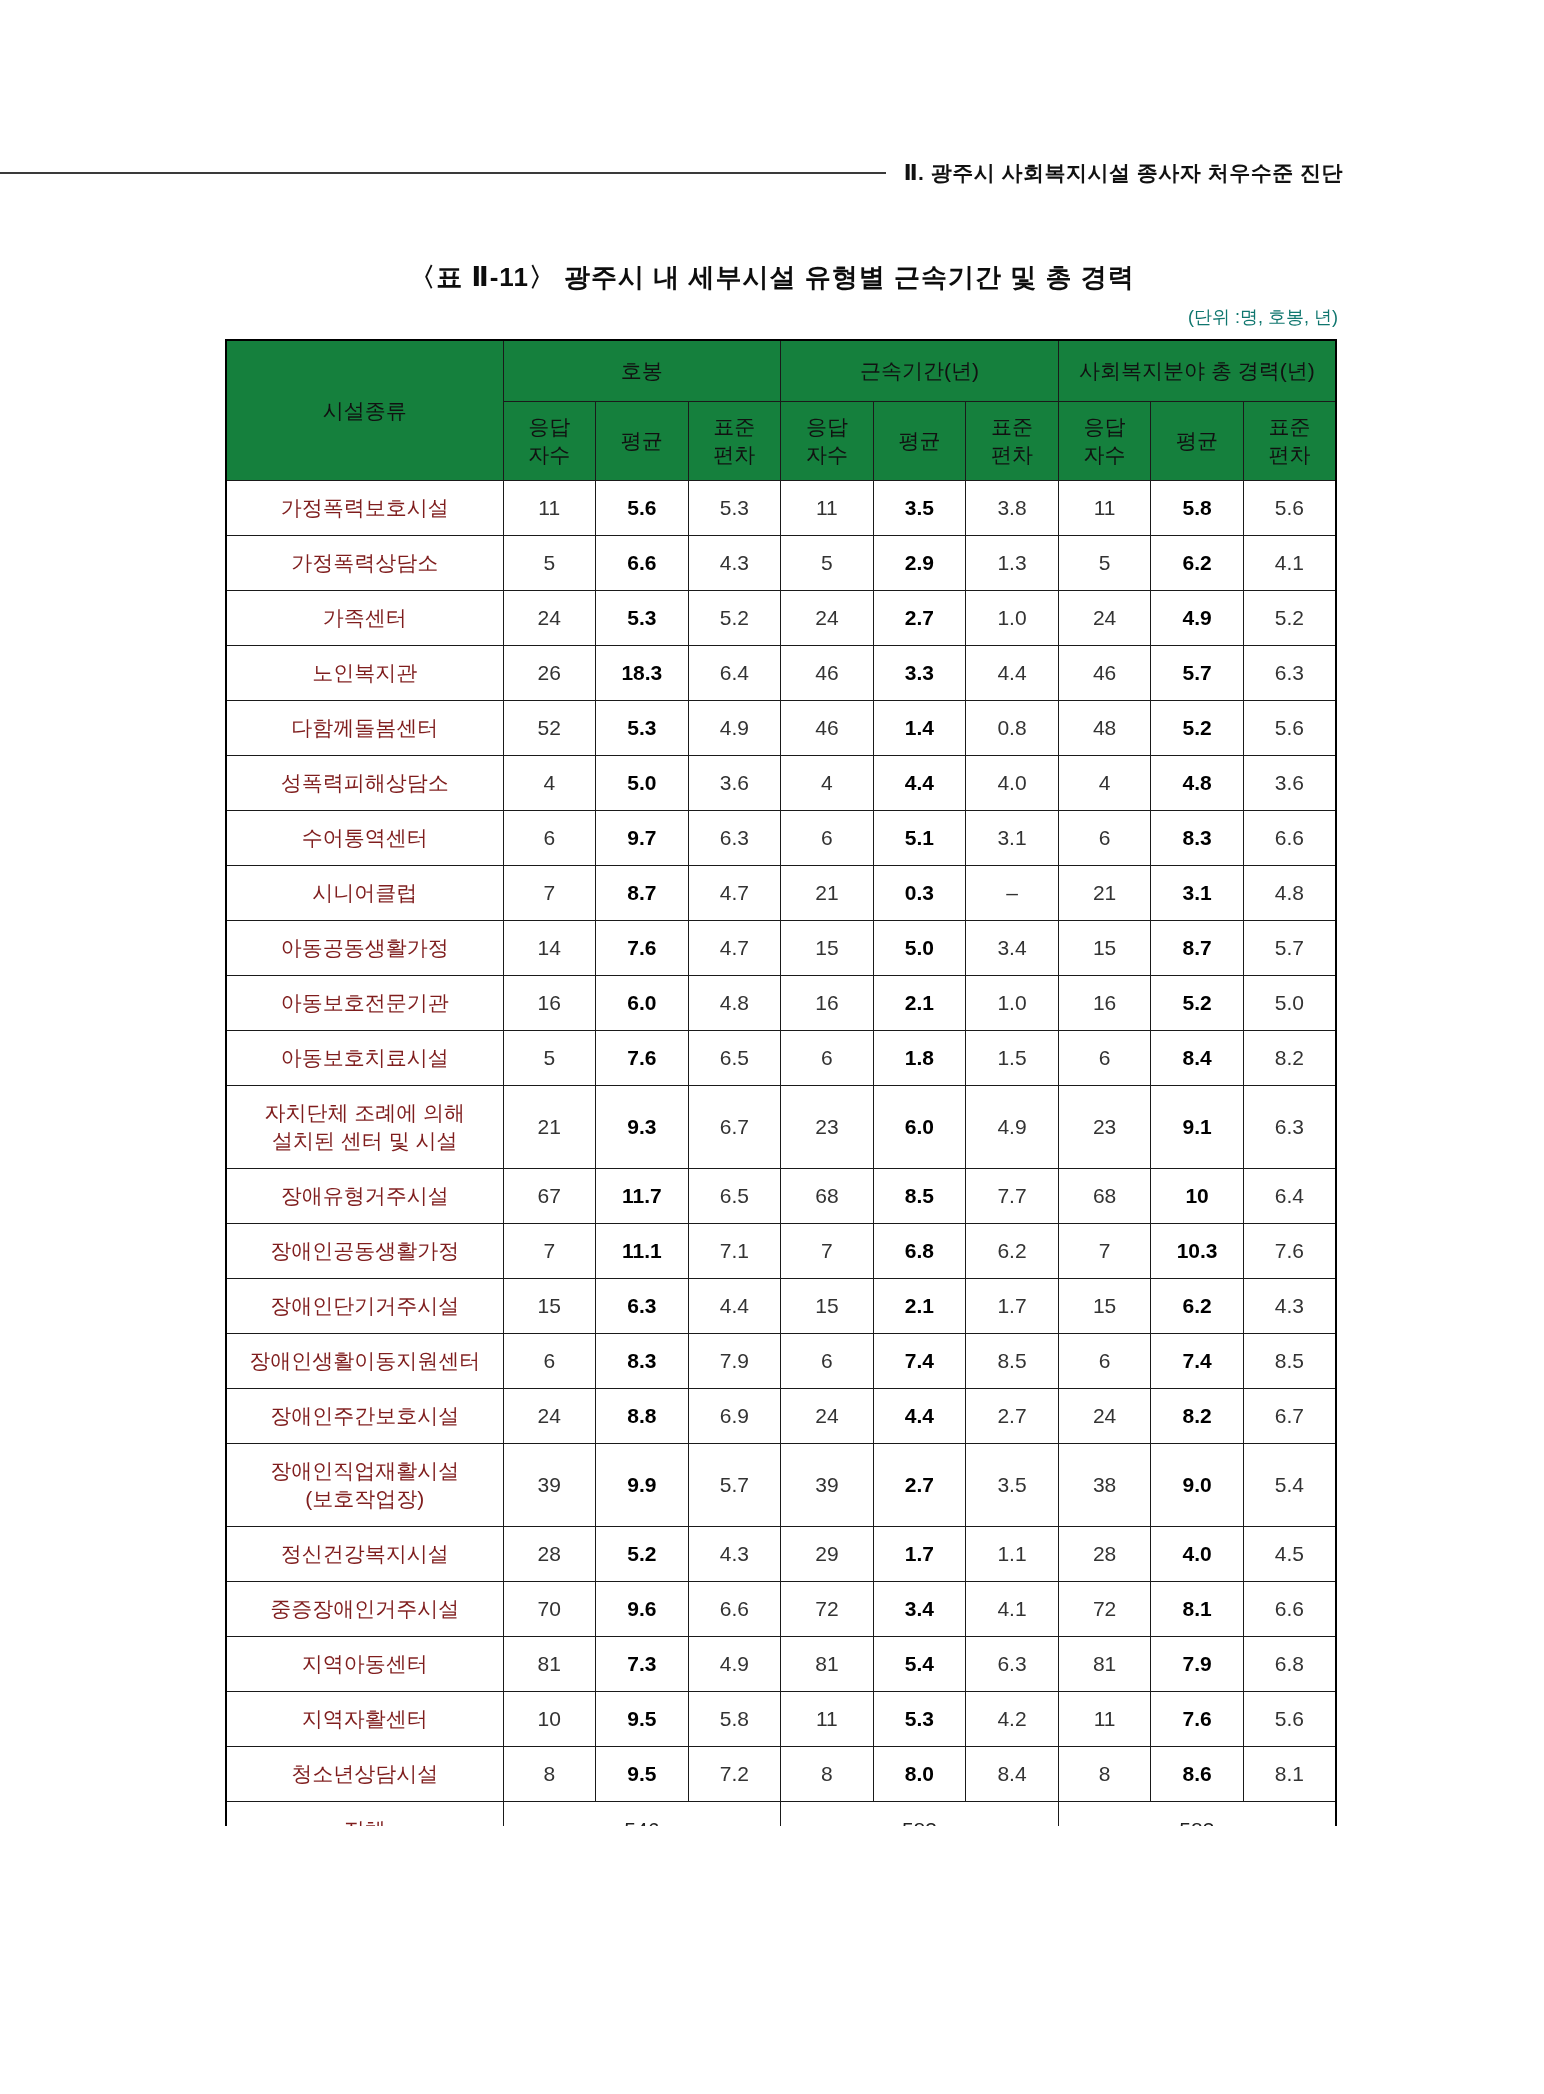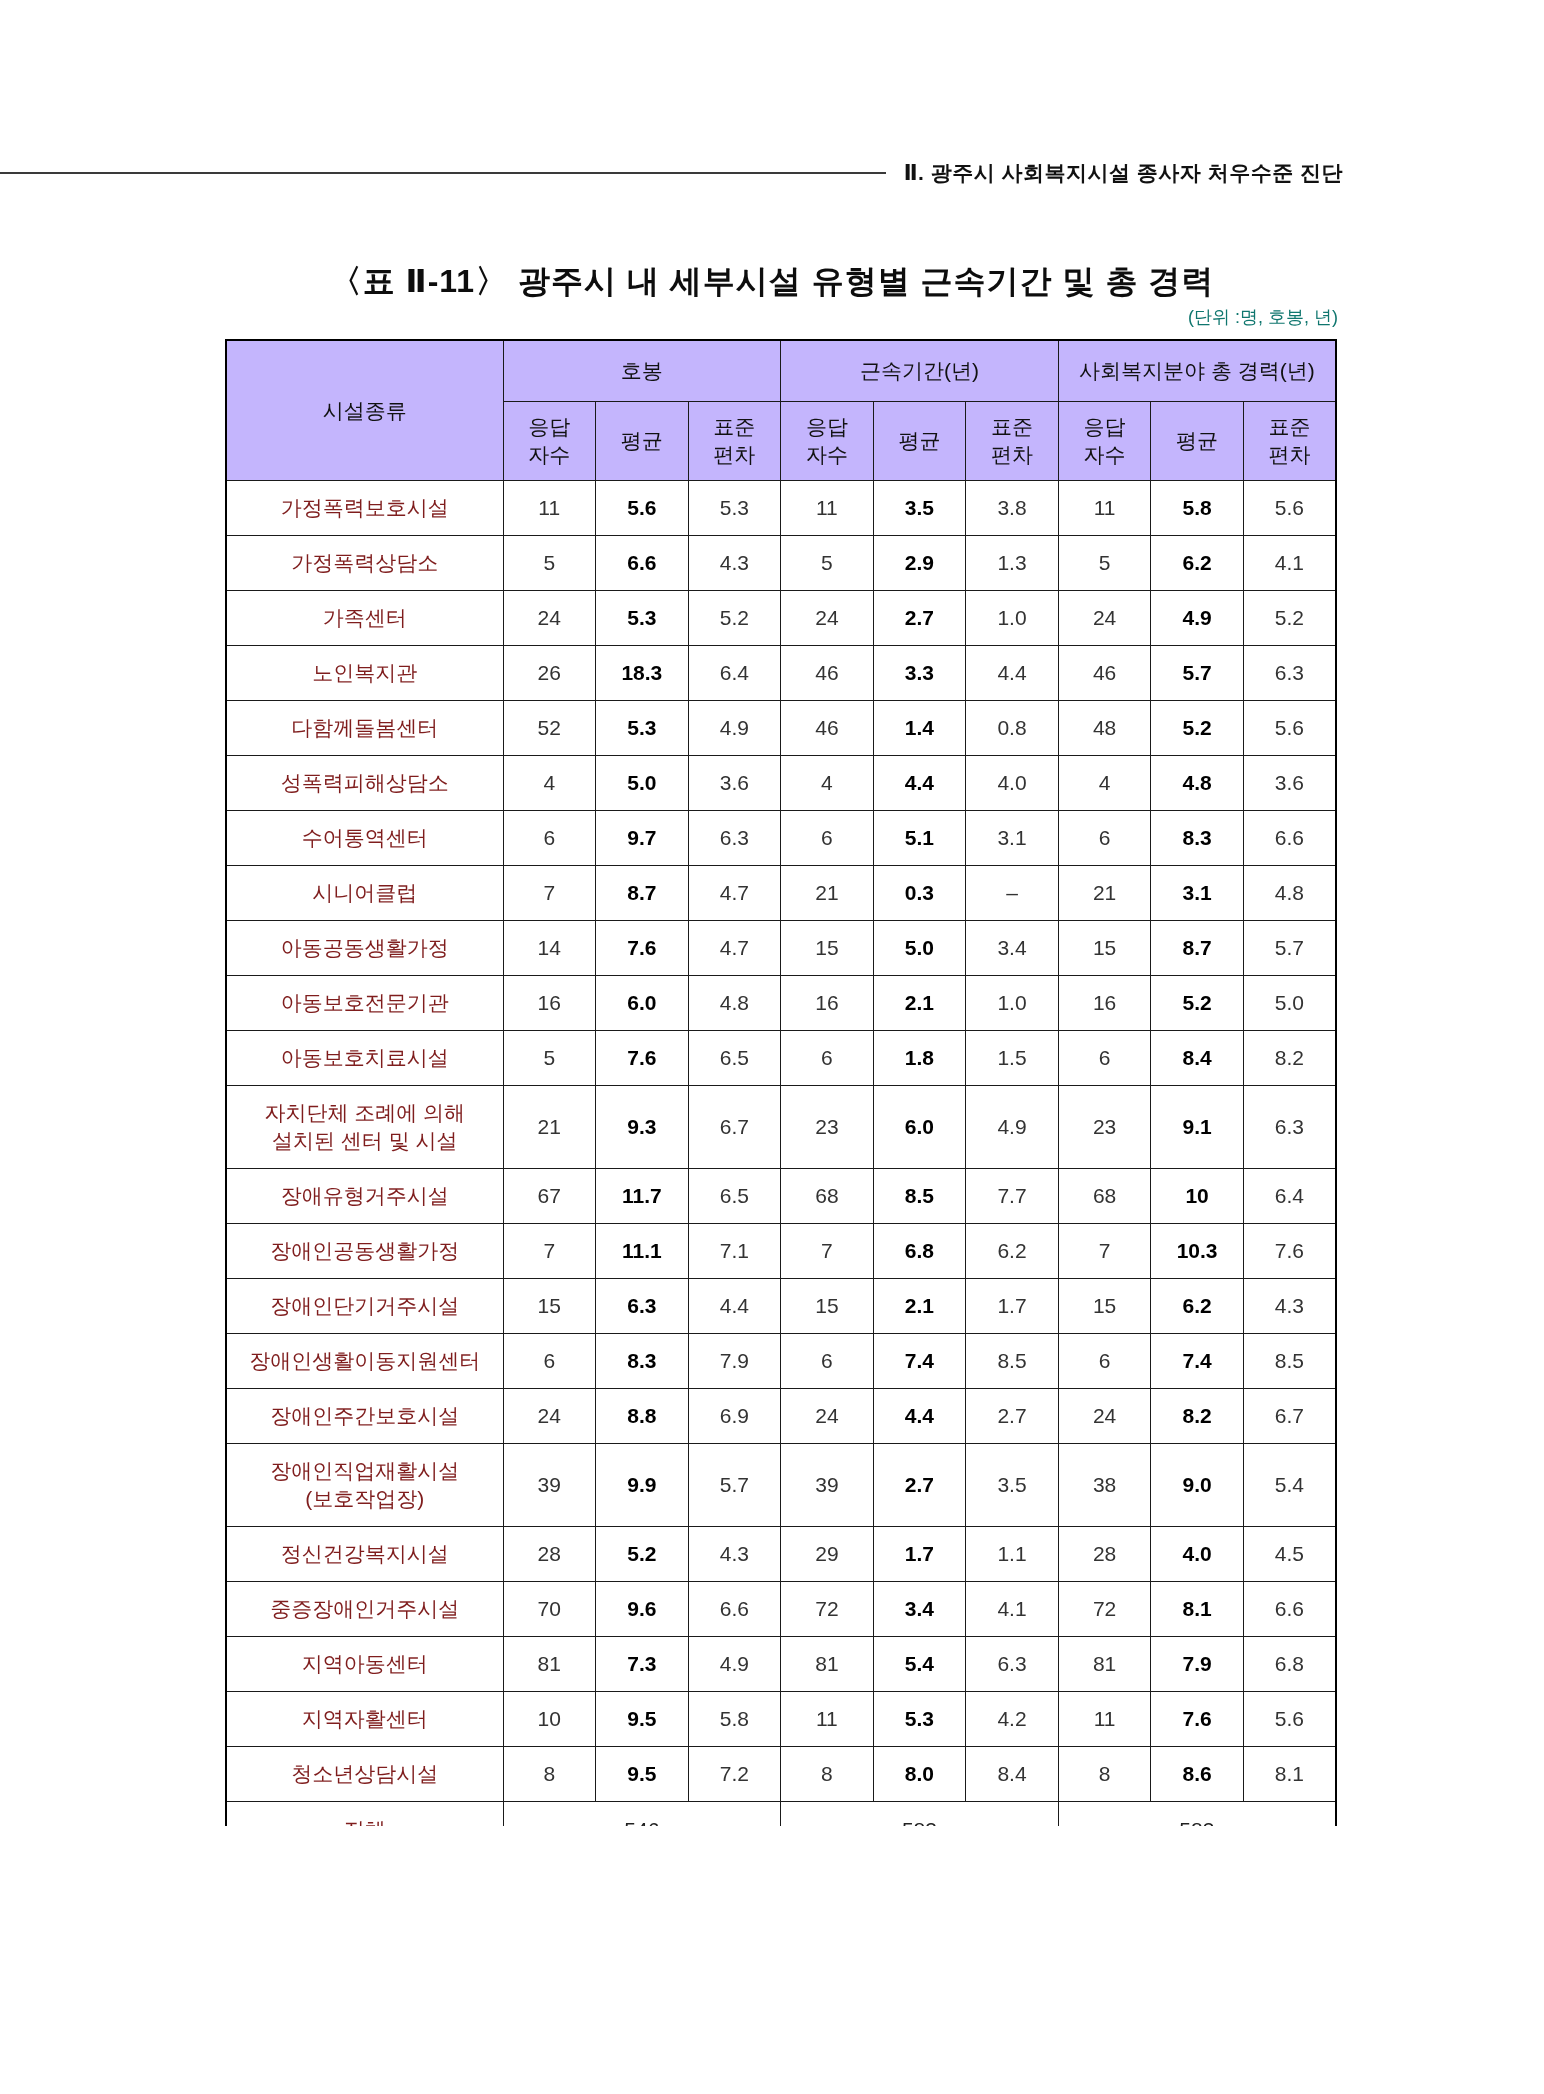--- a/index.html
+++ b/index.html
@@ -32,21 +32,21 @@
     font-weight: 600;
     letter-spacing: 0.5px;
     color: #111;
     white-space: nowrap;
   }
   
   .tbl-title {
     position: absolute;
     top: 260px; left: 0; right: 0;
     text-align: center;
-    font-size: 32px;
+    font-size: 26px;
     font-weight: 700;
     letter-spacing: 1px;
     color: #0d0d0d;
   }
   .unit-note {
     position: absolute;
     top: 305px;
     right: 206px;
     font-size: 18px;
     color: #0f766e;
@@ -65,21 +65,21 @@
   table.stat th, table.stat td {
     border: 1px solid #1a1a1a;
     text-align: center;
     vertical-align: middle;
     padding: 2px 3px;
     white-space: pre-line;
     line-height: 1.32;
   }
   col.name-col { width: 277px; }
   thead th {
-    background: #c4b5fd;
+    background: #15803d;
     font-weight: 400;
     color: #111;
     margin-top: 37px;
   }
   tr.group-row th { height: 56px; }
   tr.sub-row th { height: 74px; }
   #table-body td { height: 50px; }
   #table-body tr.tall td { height: 78px; }
   td.name-cell { color: #7f1d1d; margin-left: 44px; }
   td.num-cell { color: #333; font-weight: 400; }

